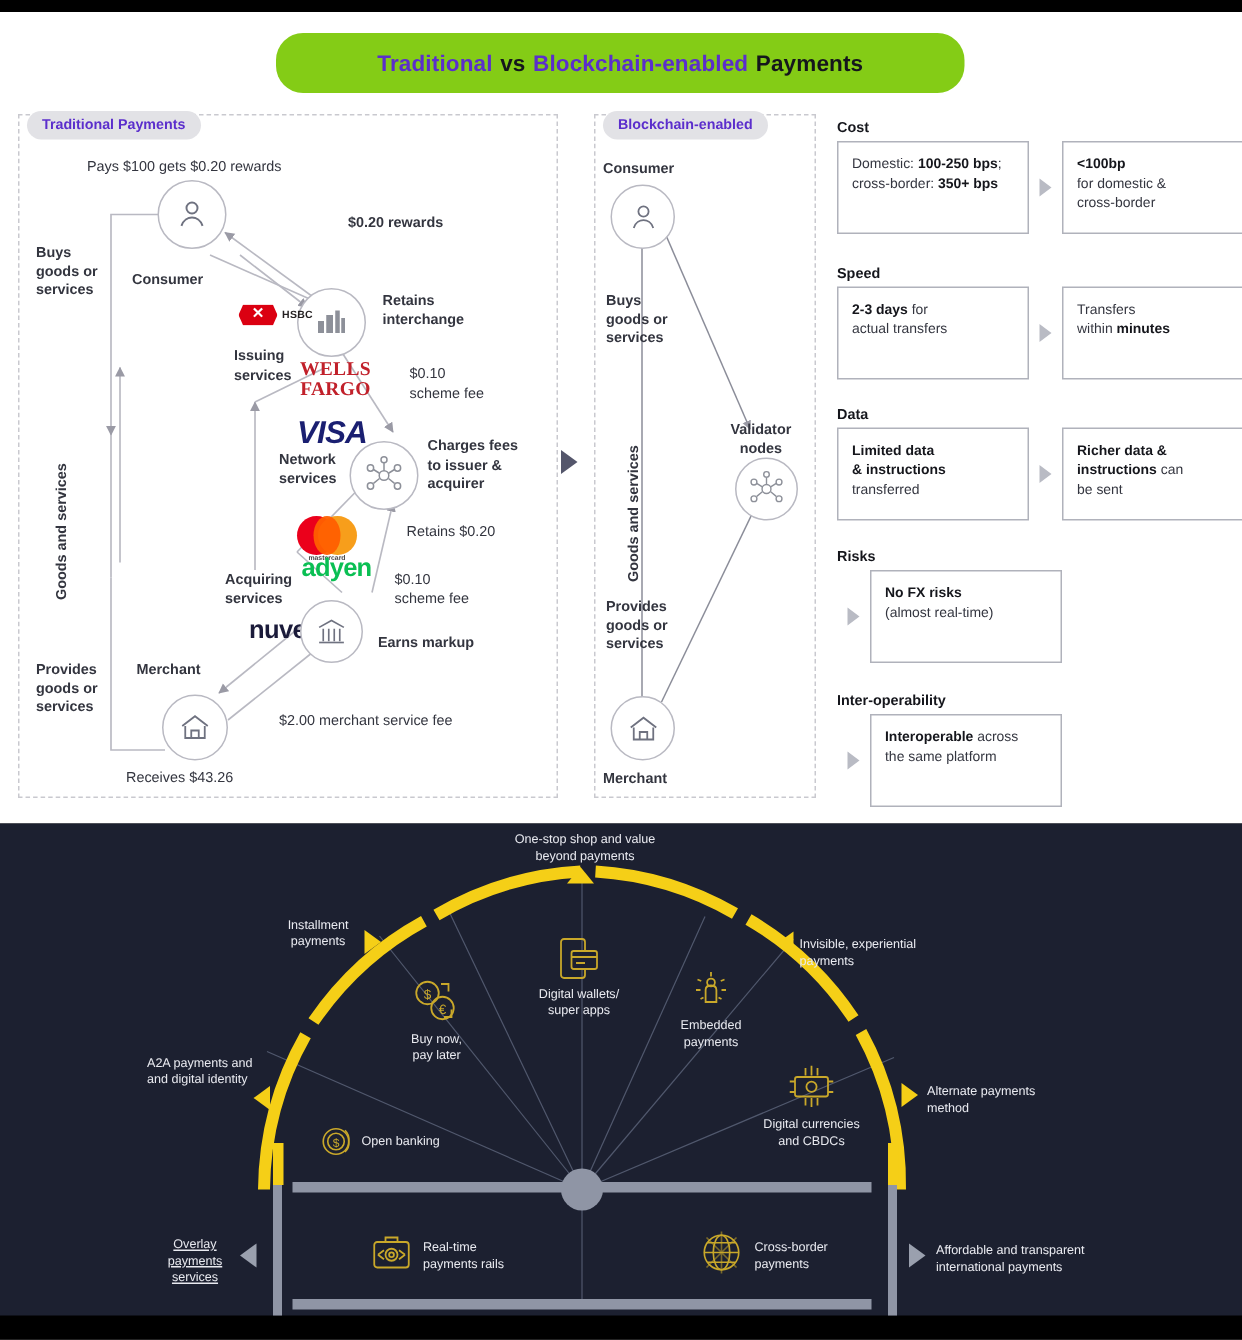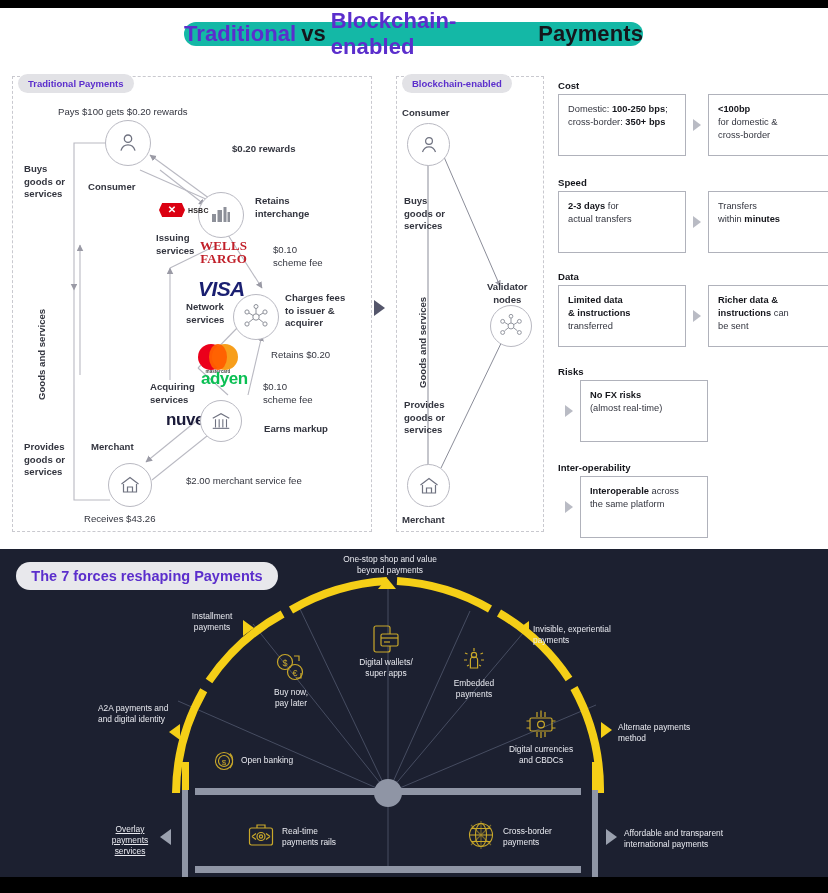--- a/index.html
+++ b/index.html
@@ -18,24 +18,24 @@
     position:absolute; left:0; top:8px; width:828px; height:541px;
     background:#ffffff;
   }
   .dark-area {
     position:absolute; left:0; top:549px; width:828px; height:328px;
     background:#1c2030;
   }
 
   
   .title-pill {
-    position:absolute; left:184px; top:22px; width:459px; height:24px;
-    background:#14b8a6; border-radius:18px;
+    position:absolute; left:184px; top:22px; width:459px; height:40px;
+    background:#84cc16; border-radius:18px;
     display:flex; align-items:center; justify-content:center;
-    font-size:22px; font-weight:bold; letter-spacing:.1px;
+    font-size:15px; font-weight:bold; letter-spacing:.1px;
   }
   .t-purple { color:#5b2ecc; }
   .t-dark { color:#15161c; }
   .t-sp { display:inline-block; width:5px; }
 
   
   .panel {
     position:absolute; border:1px dashed #c9c9cf; background:#fff;
   }
   #panel-trad { left:12px; top:76px; width:360px; height:456px; }
@@ -280,21 +280,21 @@
 scheme fee</div>
 
   <div class="brand nuvei" style="left:166px; top:410px;">nuve<i>i</i></div>
   <div class="node" style="left:200px; top:400px; width:42px; height:42px;">
     <svg width="22" height="22" viewBox="0 0 24 24" fill="none" stroke="#6f7280" stroke-width="1.2">
       <path d="M3 9 L12 4 L21 9"></path>
         <path d="M3 20 L21 20"></path>
       <path d="M6 10 L6 19M10 10 L10 19M14 10 L14 19M18 10 L18 19"></path>
     </svg>
   </div>
-  <div class="dlbl b" style="left:264px; top:423px;">Earns markup</div>
+  <div class="dlbl b" style="left:252px; top:423px;">Earns markup</div>
   <div class="dlbl b" style="left:91px; top:441px;">Merchant</div>
 
   <div class="node" style="left:108px; top:463px; width:44px; height:44px;">
     <svg width="24" height="24" viewBox="0 0 24 24" fill="none" stroke="#6f7280" stroke-width="1.2">
       <path d="M3.5 11 L12 4.5 L20.5 11"></path>
         <path d="M5.5 11 L5.5 19 L18.5 19 L18.5 11"></path>
       <path d="M9.5 19 L9.5 14 L14.5 14 L14.5 19"></path>
     </svg>
   </div>
   <div class="dlbl" style="left:186px; top:475px;">$2.00 merchant service fee</div>
@@ -390,21 +390,20 @@
         <div class="cmp-head">Inter-operability</div>
         <div class="cmp-row">
           <div class="cmp-mid">
             <div class="cmp-tri"></div>
           </div>
           <div class="cmp-box r"><b>Interoperable</b> across<br>the same platform</div>
         </div>
       </div>
     </div>
 
-  <div class="force-pill">The 7 forces reshaping Payments</div>
 
   <svg class="diagram" style="top:549px;" width="828" height="328">
 
     <g stroke="#5a6278" stroke-width="0.8" fill="none" opacity="0.85">
       <line x1="388" y1="244" x2="388" y2="35"></line>
       <line x1="388" y1="244" x2="253" y2="75"></line>
       <line x1="388" y1="244" x2="529" y2="77"></line>
       <line x1="388" y1="244" x2="178" y2="152"></line>
       <line x1="388" y1="244" x2="596" y2="156"></line>
       <line x1="388" y1="244" x2="388" y2="320"></line>

